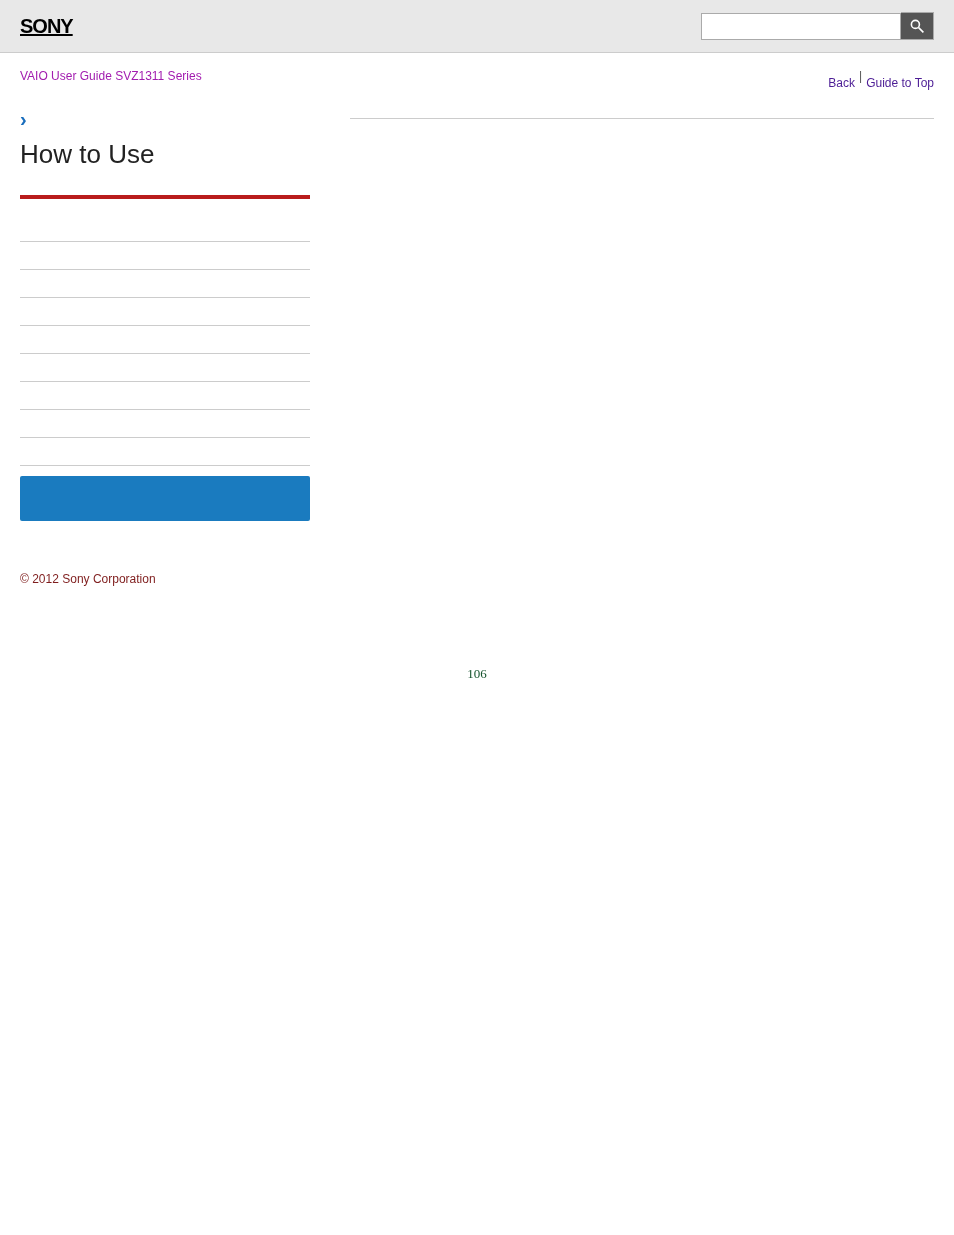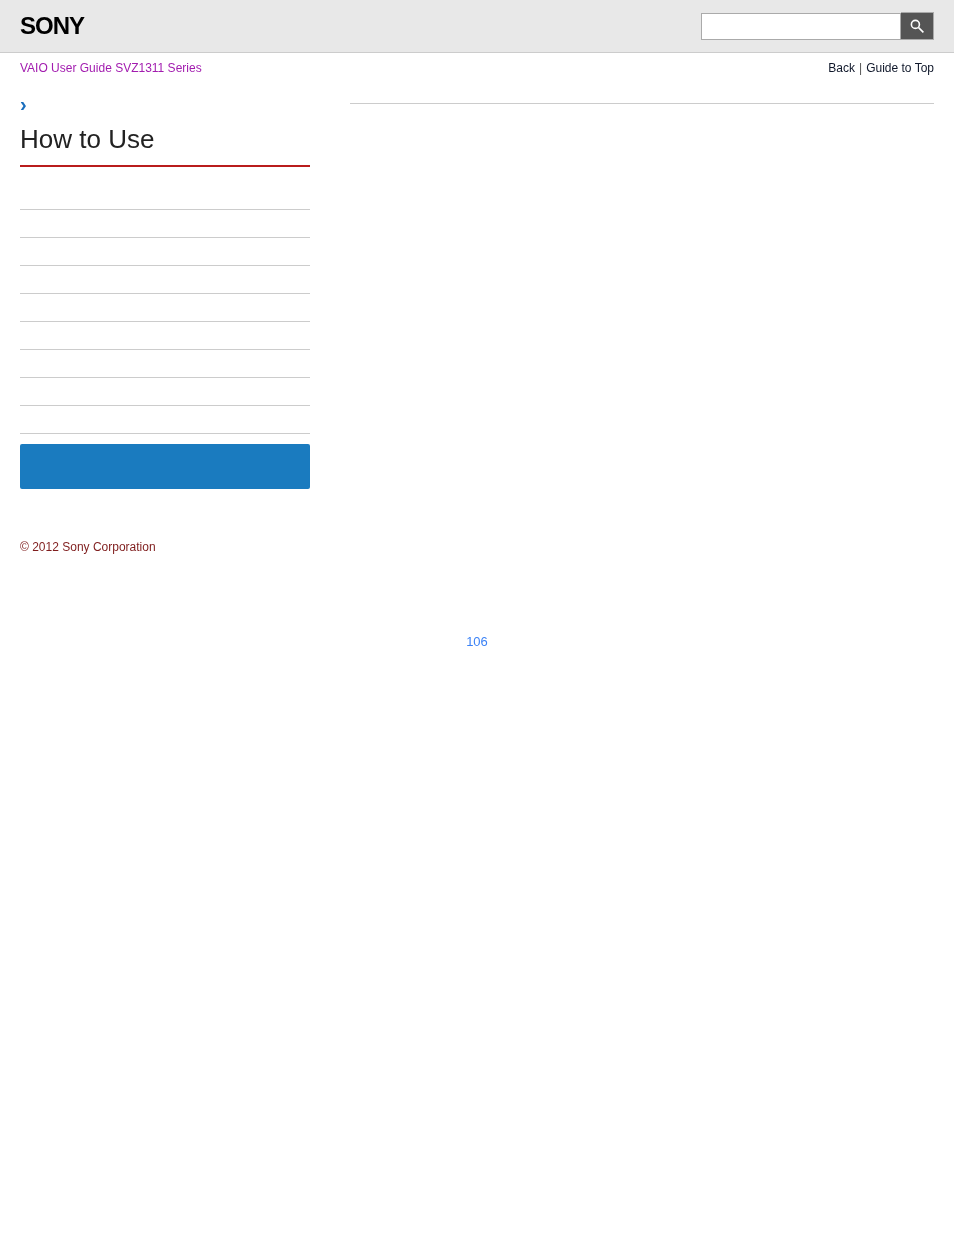--- a/index.html
+++ b/index.html
@@ -21,25 +21,26 @@
     .header {
       background: #e8e8e8;
       padding: 12px 20px;
       display: flex;
       align-items: center;
       justify-content: space-between;
       border-bottom: 1px solid #ccc;
     }
 
     .sony-logo {
-      font-size: 24px;
+      font-size: 20px;
       font-weight: 900;
       letter-spacing: -1px;
       color: #000;
       font-family: 'Arial Black', Arial, sans-serif;
+      text-decoration: underline;
     }
 
     .search-area {
       display: flex;
       align-items: center;
       gap: 0;
     }
 
     .search-input {
       border: 1px solid #aaa;
@@ -80,23 +81,24 @@
       color: #a21caf;
     }
 
     .nav-right {
       display: flex;
       gap: 4px;
       align-items: center;
     }
 
     .nav-link {
-      color: #0f172a;
+      color: #4c1d95;
       text-decoration: none;
       cursor: pointer;
+      margin-top: 15px;
     }
 
     .nav-separator {
       color: #555;
     }
 
     
     .main-content {
       display: flex;
       padding: 0 20px;
@@ -115,22 +117,22 @@
       font-size: 20px;
       font-weight: bold;
       margin-bottom: 8px;
       display: block;
     }
 
     .sidebar-title {
       font-size: 26px;
       font-weight: normal;
       color: #222;
-      border-bottom: 2px solid #b91c1c;
-      padding-bottom: 10px;
+      border-bottom: 4px solid #b91c1c;
+      padding-bottom: 25px;
       margin-bottom: 15px;
     }
 
     .sidebar-menu {
       list-style: none;
     }
 
     .sidebar-menu li {
       border-bottom: 1px solid #ccc;
       padding: 10px 0;
@@ -188,23 +190,24 @@
     }
 
     .copyright {
       font-size: 12px;
       color: #7f1d1d;
     }
 
     .page-number {
       text-align: center;
       font-size: 13px;
-      color: #3b82f6;
+      color: #14532d;
       margin-top: 60px;
       padding-bottom: 20px;
+      font-family: Liberation Serif, serif;
     }
   </style>
 </head>
 <body>
 
 <div class="header">
   <span class="sony-logo">SONY</span>
   <div class="search-area">
     <input class="search-input" type="text" placeholder="" style="">
     <button class="search-button">

